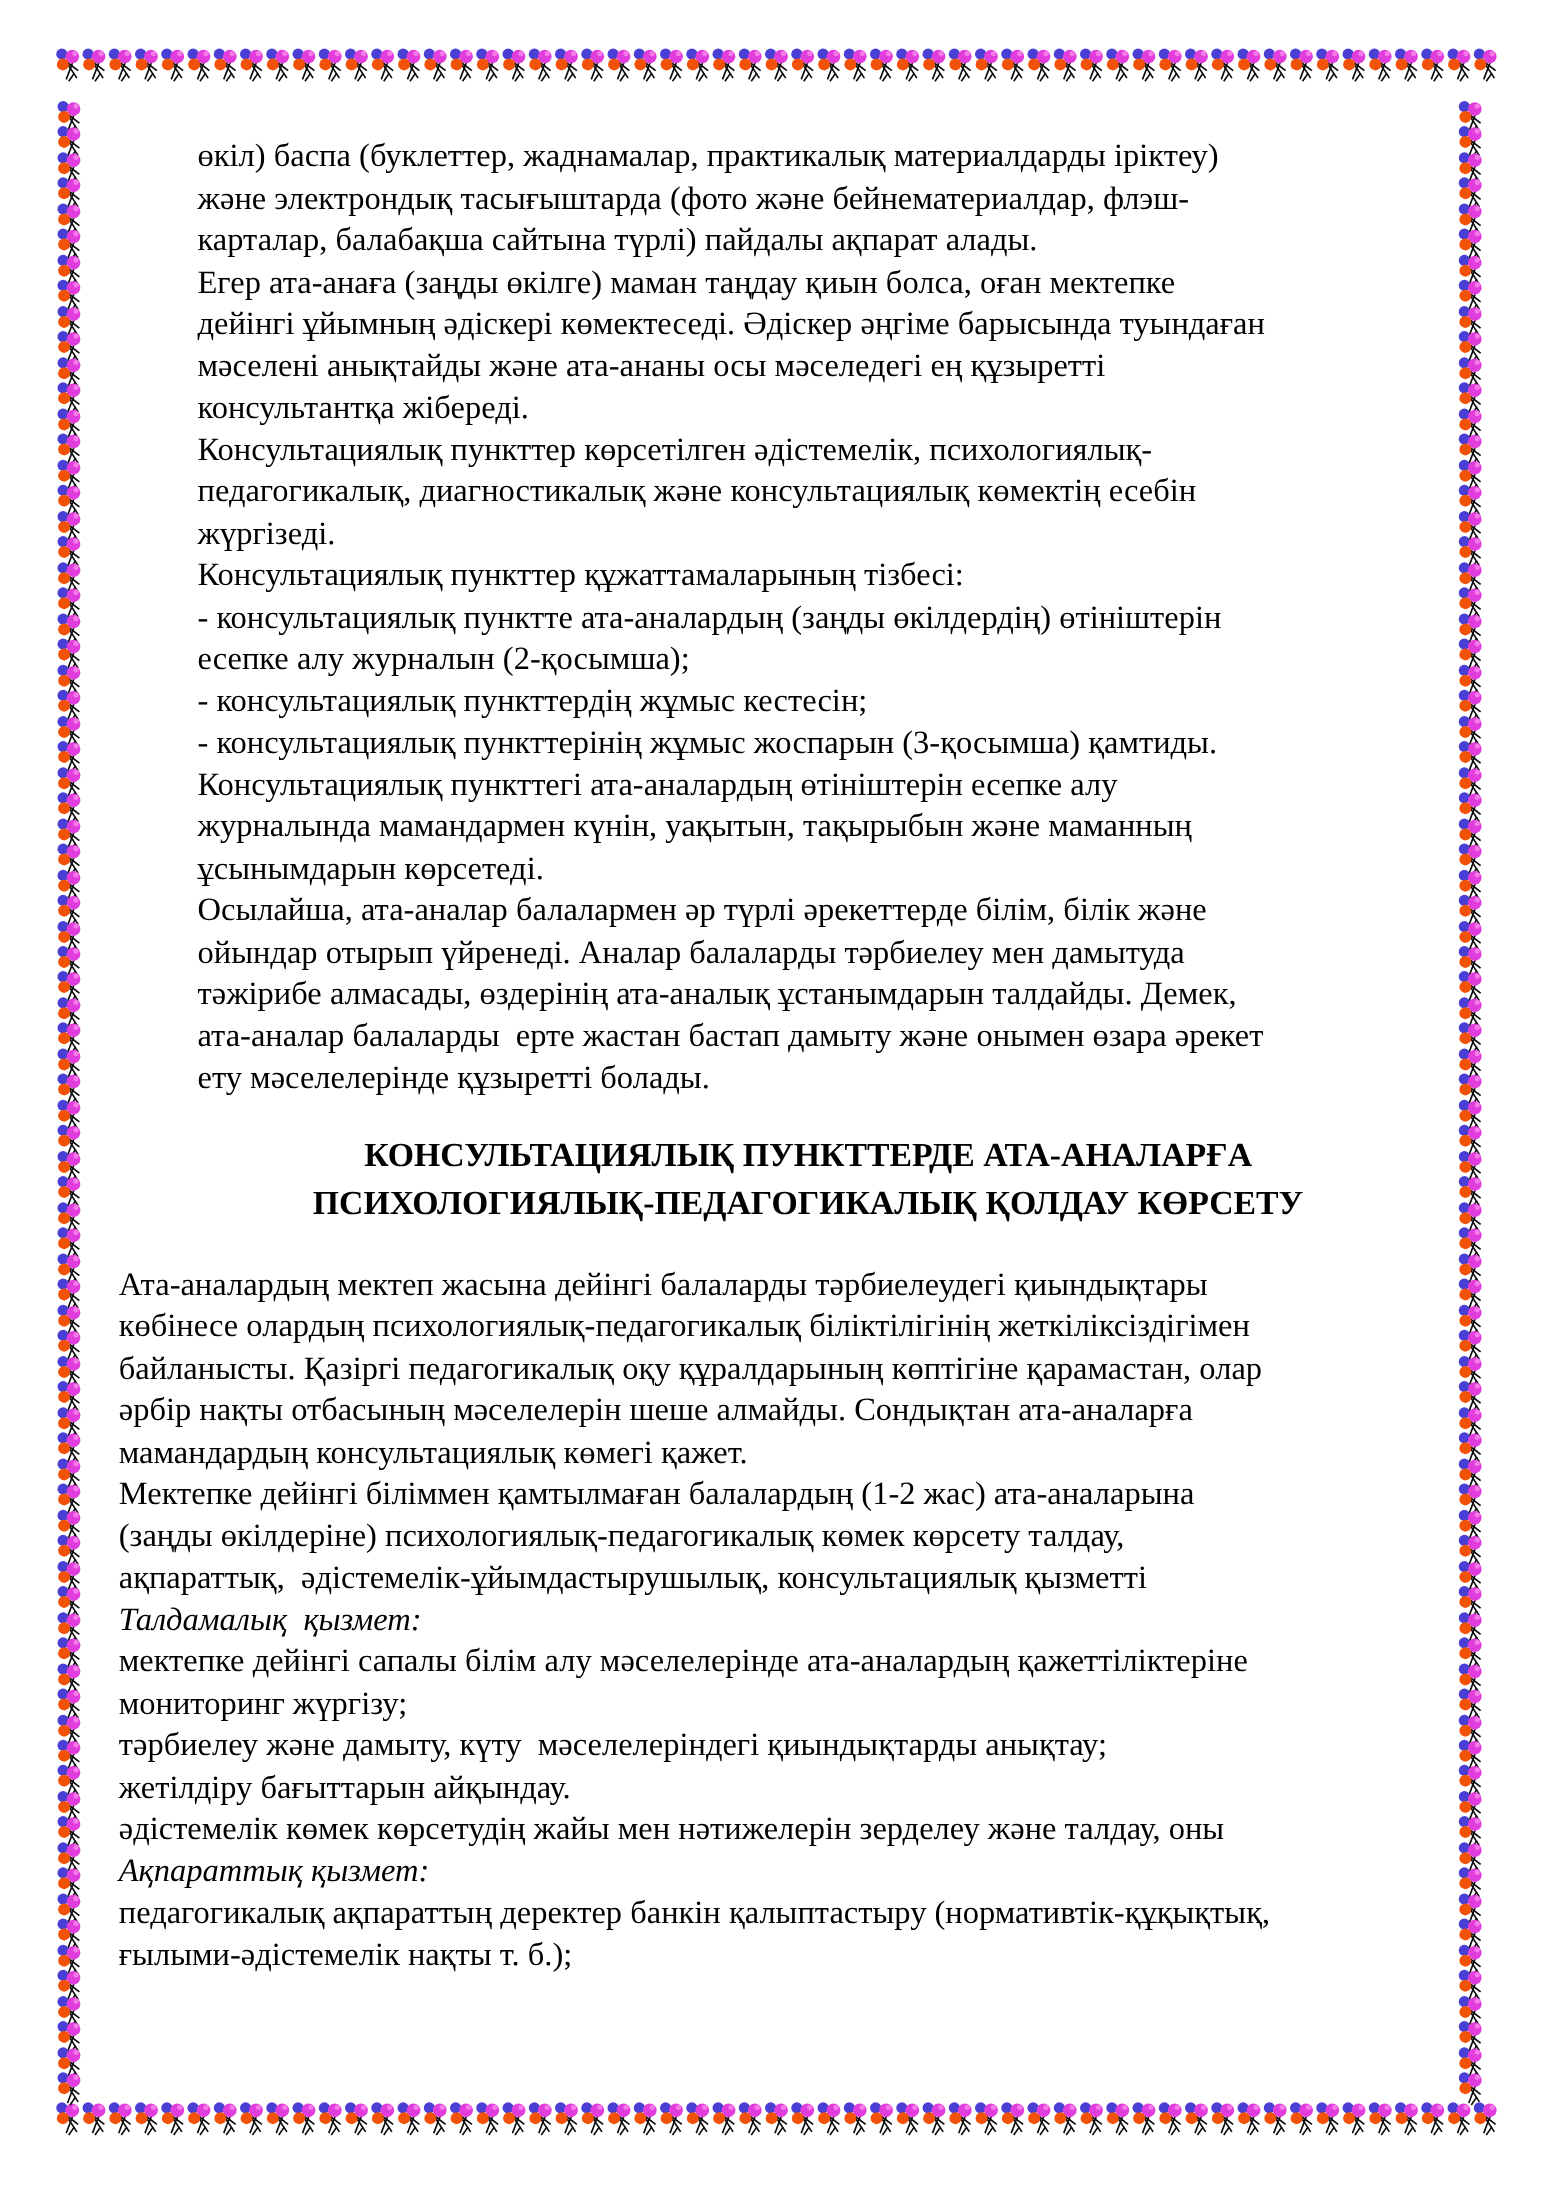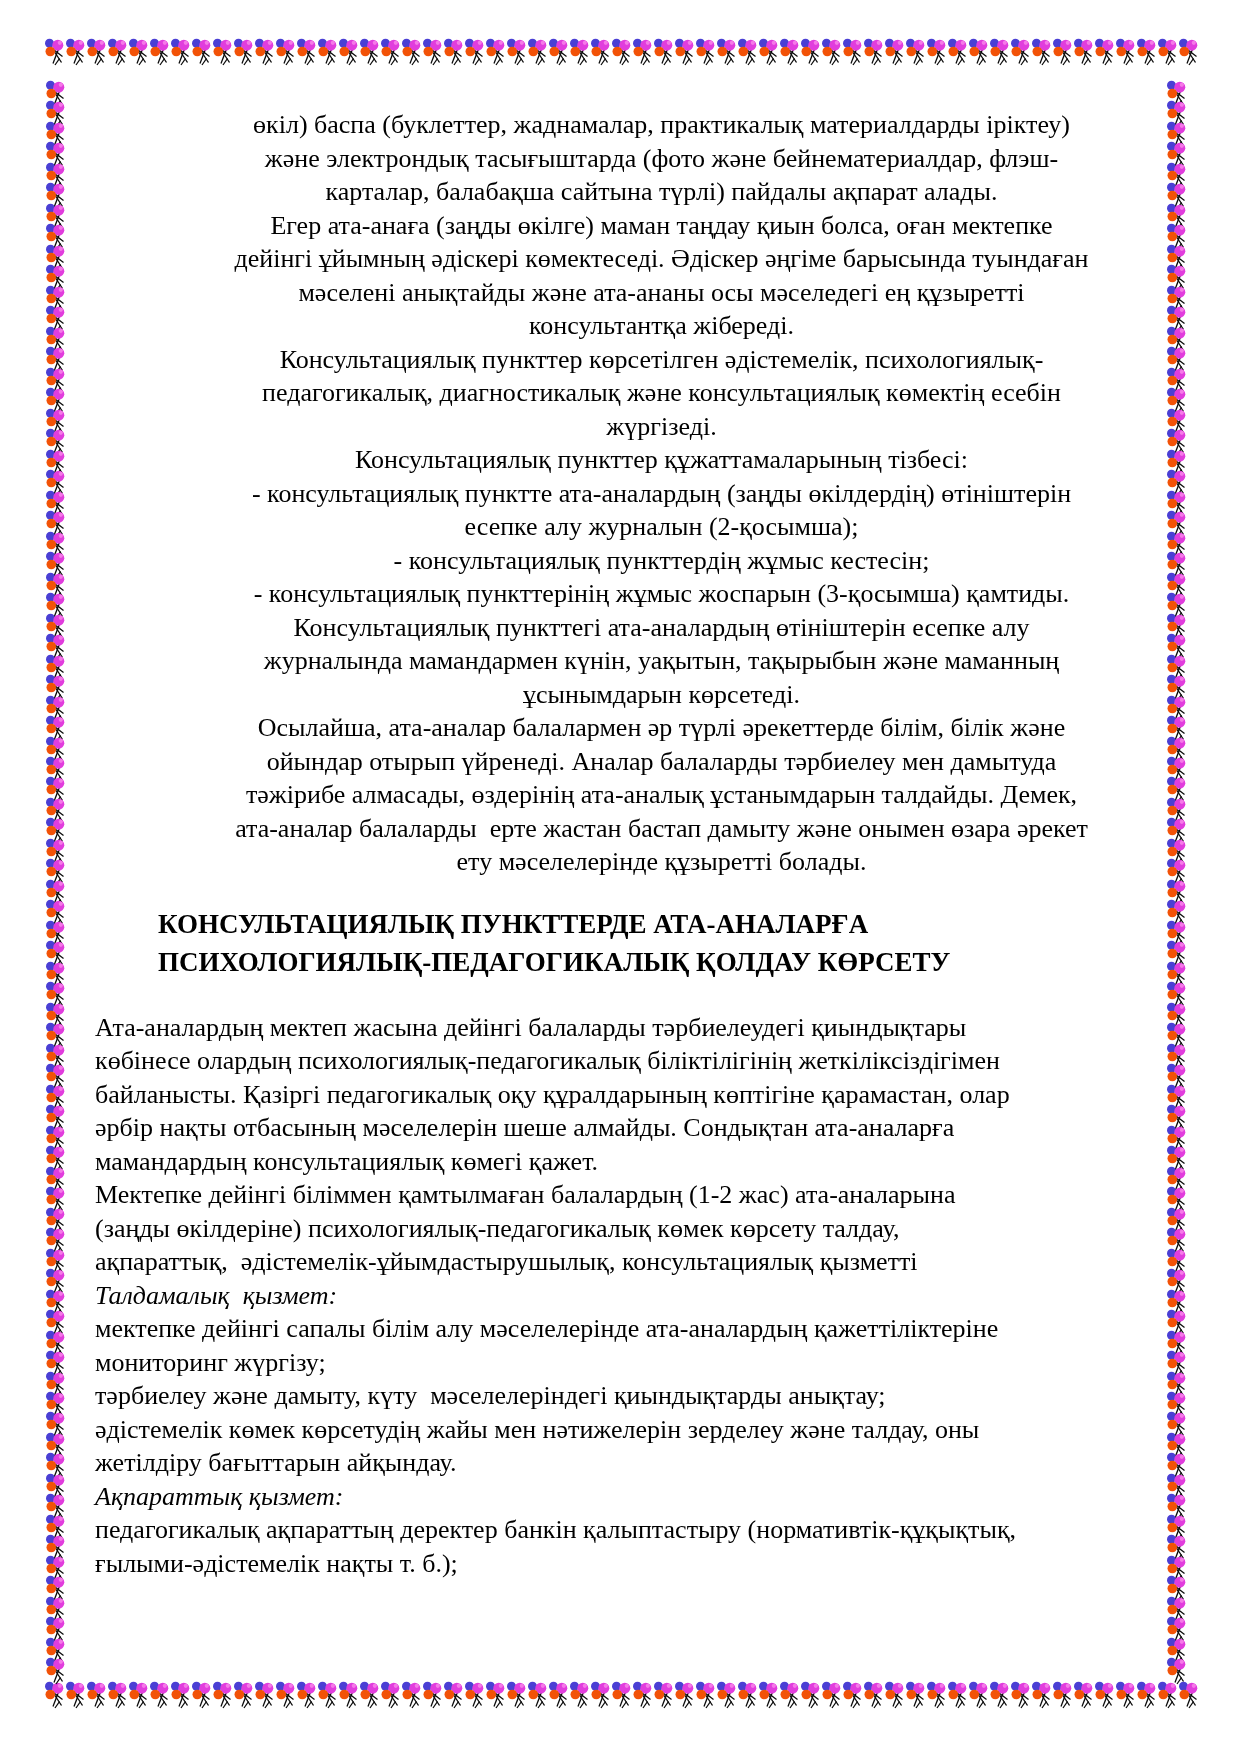--- a/index.html
+++ b/index.html
@@ -15,23 +15,23 @@
   .strip-bottom{left:44px;top:1681px;width:1148px;height:30px;flex-direction:row;justify-content:space-between;}
   .strip-left  {left:45px;top:80px;width:30px;height:1598px;flex-direction:column;justify-content:space-between;}
   .strip-right {left:1166px;top:80px;width:30px;height:1598px;flex-direction:column;justify-content:space-between;}
   .b-icon{flex:0 0 auto;width:21px;height:20px;overflow:visible;line-height:0;}
   .b-icon svg{overflow:visible;display:block;}
 
   
   .text-layer{position:absolute;left:95px;top:108px;width:1040px;}
   .block{margin:0;}
   .block .line{white-space:pre;font-size:26px;line-height:33.5px;}
-  .block-indented{margin-left:93px;text-align:center;}
+  .block-indented{margin-left:63px;}
   .block-italic .line{font-style:italic;}
-  .block-heading{margin:26px 0 30px 63px;width:977px;}
+  .block-heading{margin:26px 0 30px 63px;width:977px;text-align:center;}
   .block-heading .line{white-space:pre;font-weight:bold;font-size:27px;line-height:38px;}
 </style>
 </head>
 <body>
 
 <div class="page">
 
   <div class="strip strip-top" id="strip-top">
       <span class="b-icon">
         <svg width="21" height="28" viewBox="0 0 21 28" xmlns="http://www.w3.org/2000/svg">
@@ -3832,22 +3832,22 @@
           <div class="line">Талдамалық  қызмет:</div>
         </div>
         <div class="block">
           <div class="line">мектепке дейінгі сапалы білім алу мәселелерінде ата-аналардың қажеттіліктеріне</div>
           <div class="line">мониторинг жүргізу;</div>
         </div>
         <div class="block">
           <div class="line">тәрбиелеу және дамыту, күту  мәселелеріндегі қиындықтарды анықтау;</div>
         </div>
         <div class="block">
+          <div class="line">жетілдіру бағыттарын айқындау.</div>
           <div class="line">әдістемелік көмек көрсетудің жайы мен нәтижелерін зерделеу және талдау, оны</div>
-          <div class="line">жетілдіру бағыттарын айқындау.</div>
         </div>
         <div class="block block-italic">
           <div class="line">Ақпараттық қызмет:</div>
         </div>
         <div class="block">
           <div class="line">педагогикалық ақпараттың деректер банкін қалыптастыру (нормативтік-құқықтық,</div>
           <div class="line">ғылыми-әдістемелік нақты т. б.);</div>
         </div>
       </div>
   </div>

